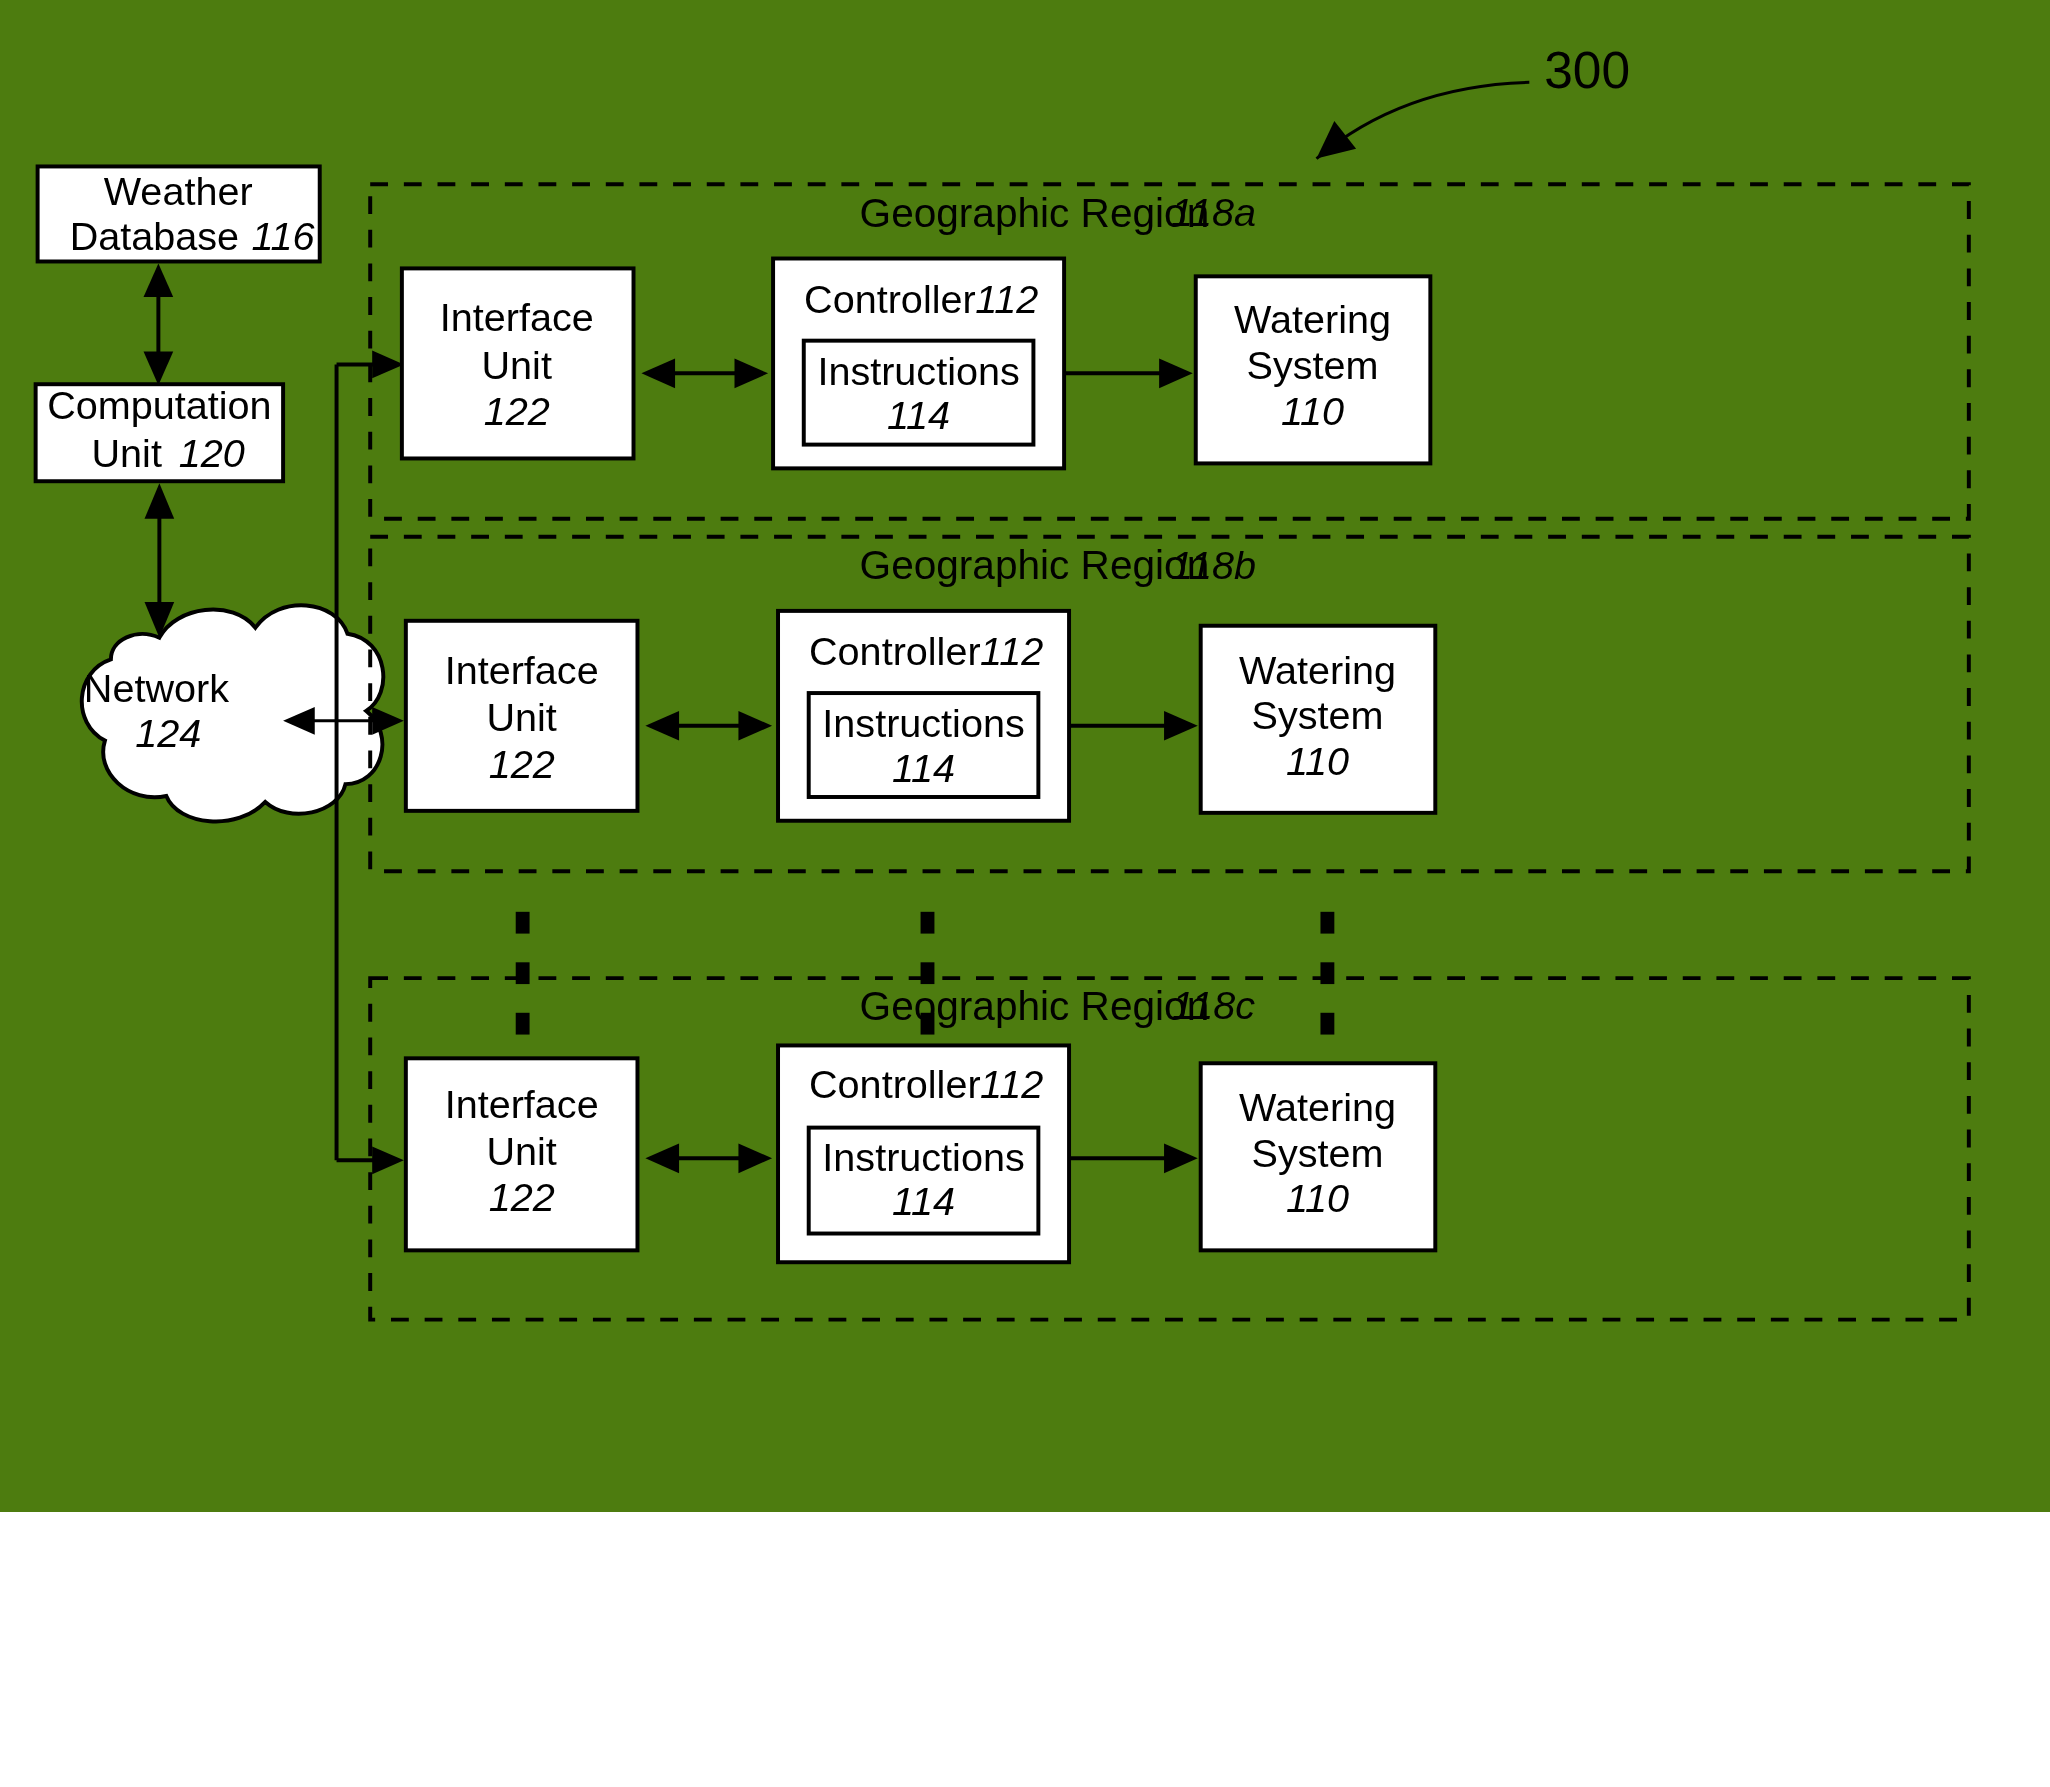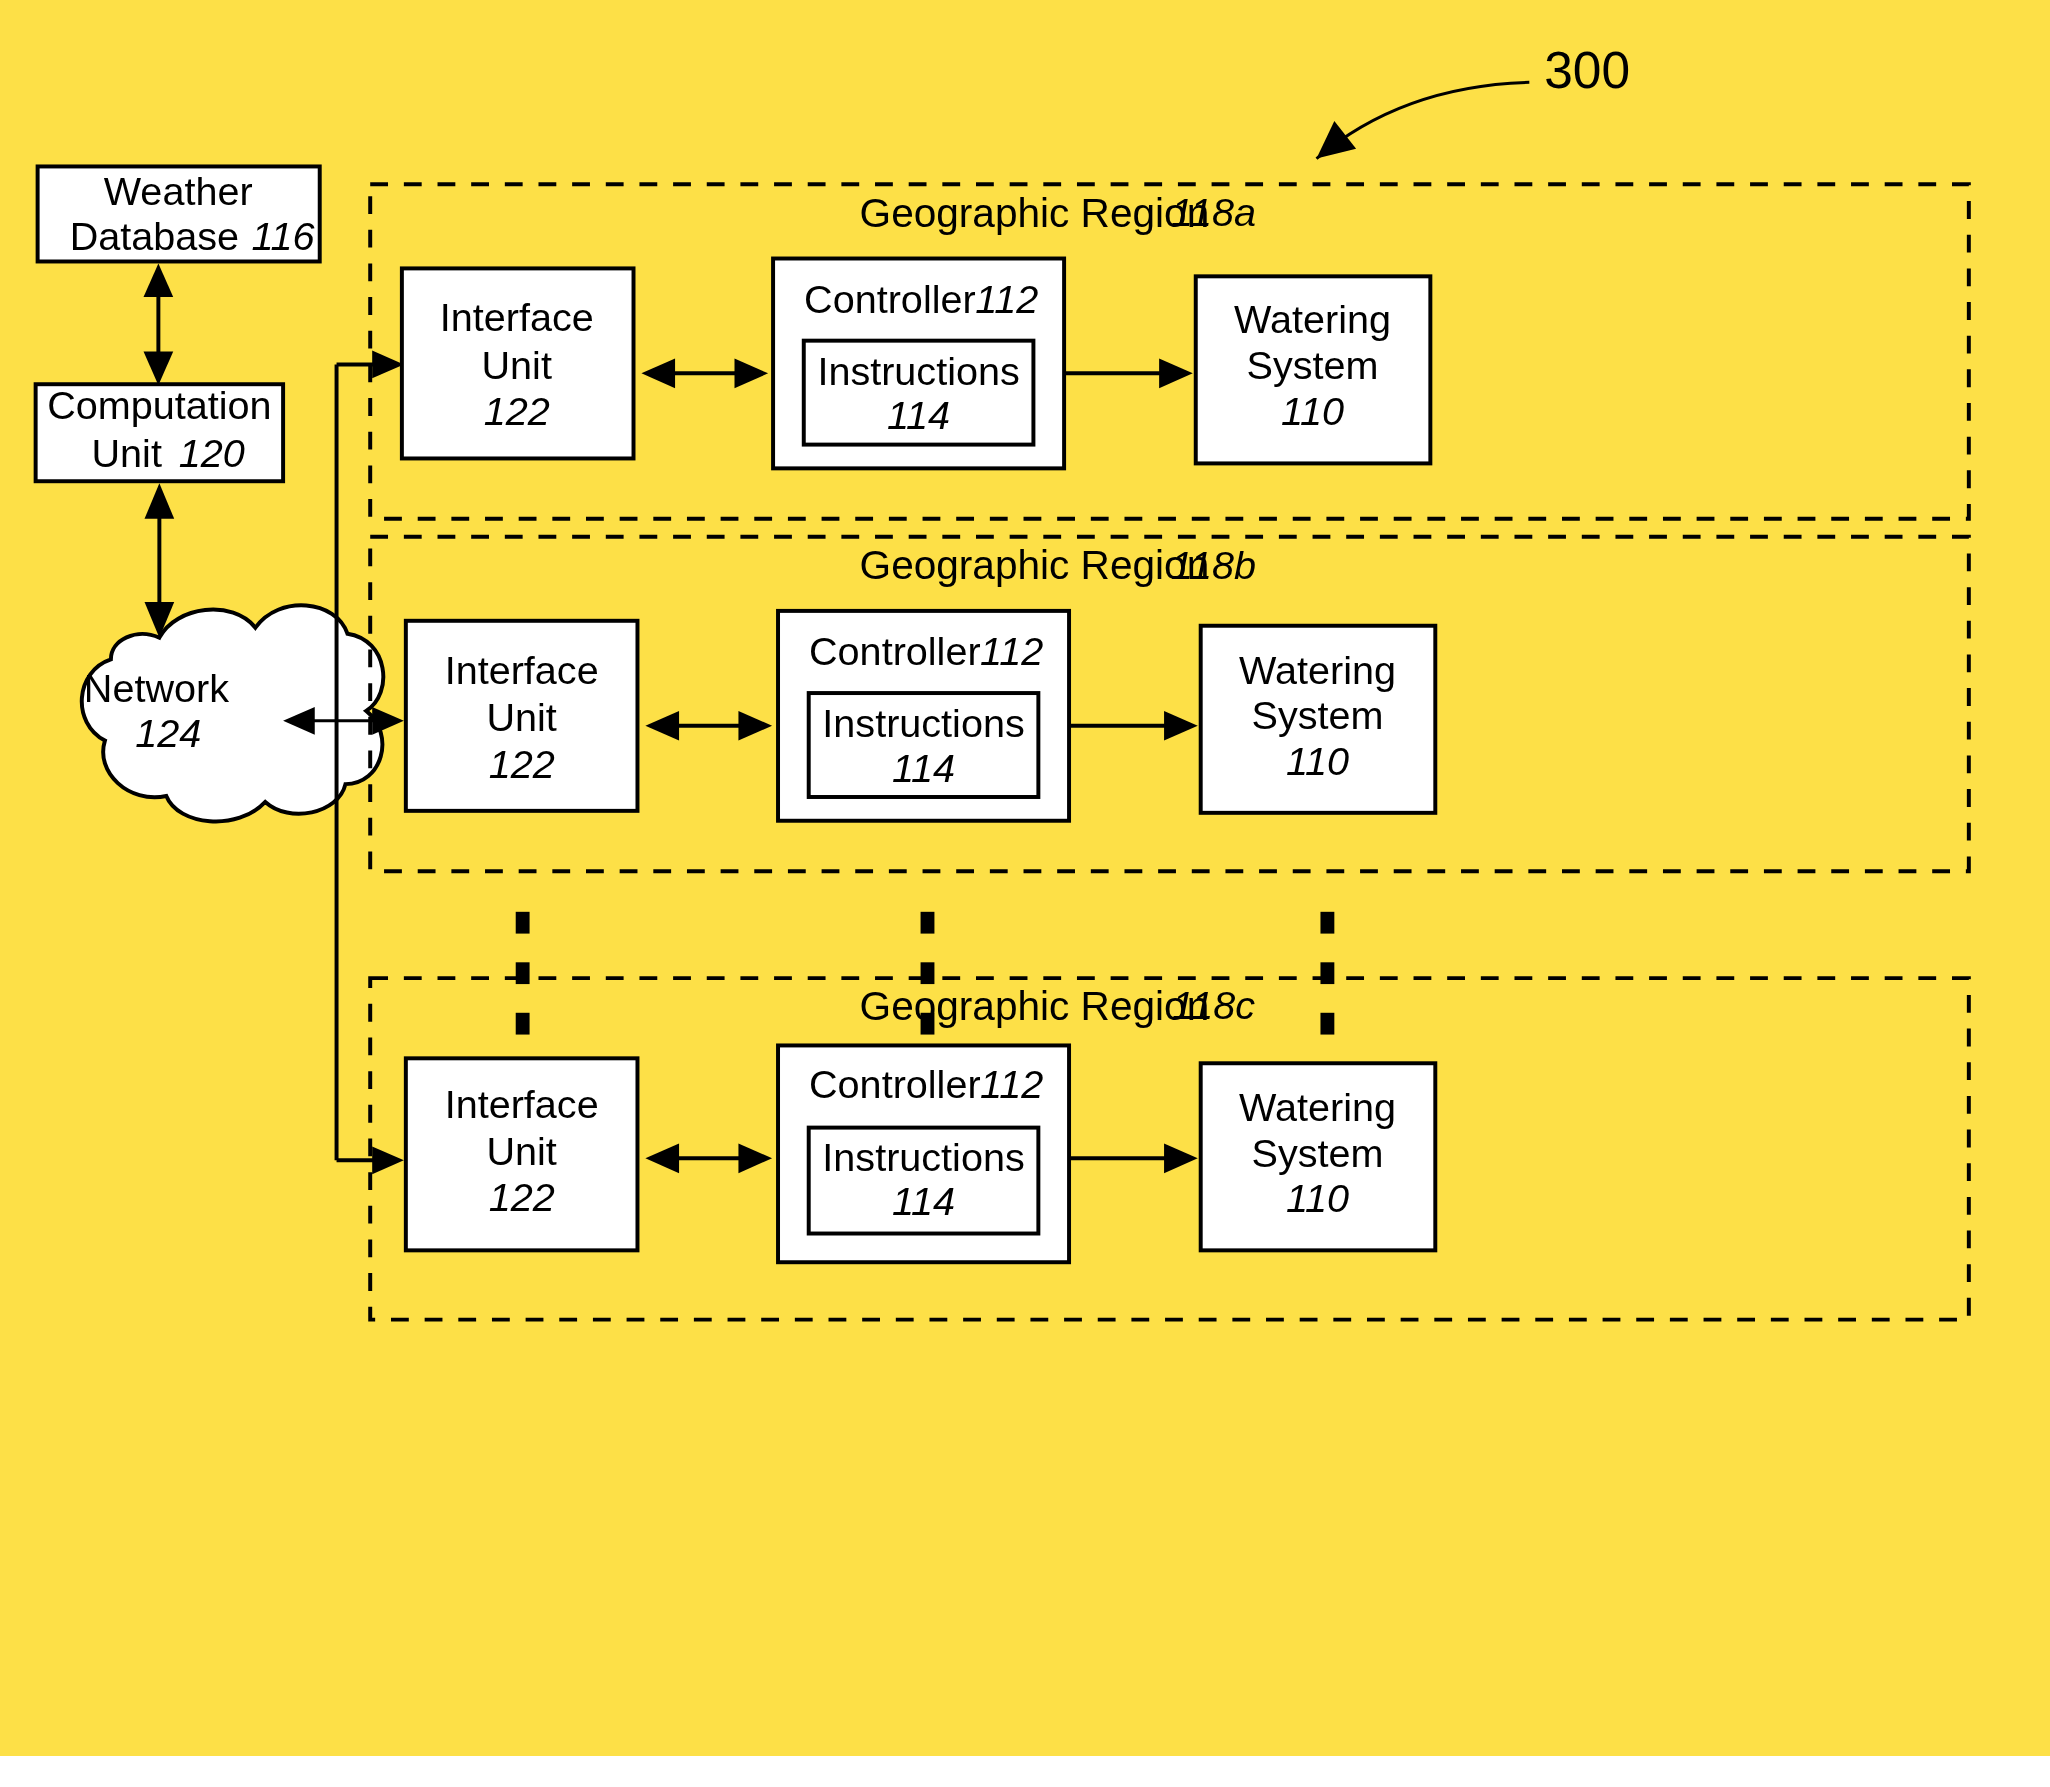--- a/index.html
+++ b/index.html
@@ -6,22 +6,22 @@
     margin: 0;
     padding: 0;
     background: #ffffff;
   }
   body {
     font-family: "Liberation Sans", sans-serif;
   }
   #figure-root {
     position: relative;
     width: 2050px;
-    height: 1756px;
-    background: #fde047;
+    height: 1512px;
+    background: #4d7c0f;
     overflow: hidden;
   }
   #figure-svg {
     position: absolute;
     left: 0;
     top: 0;
     width: 2050px;
     height: 1788px;
   }
   .solid-box {

